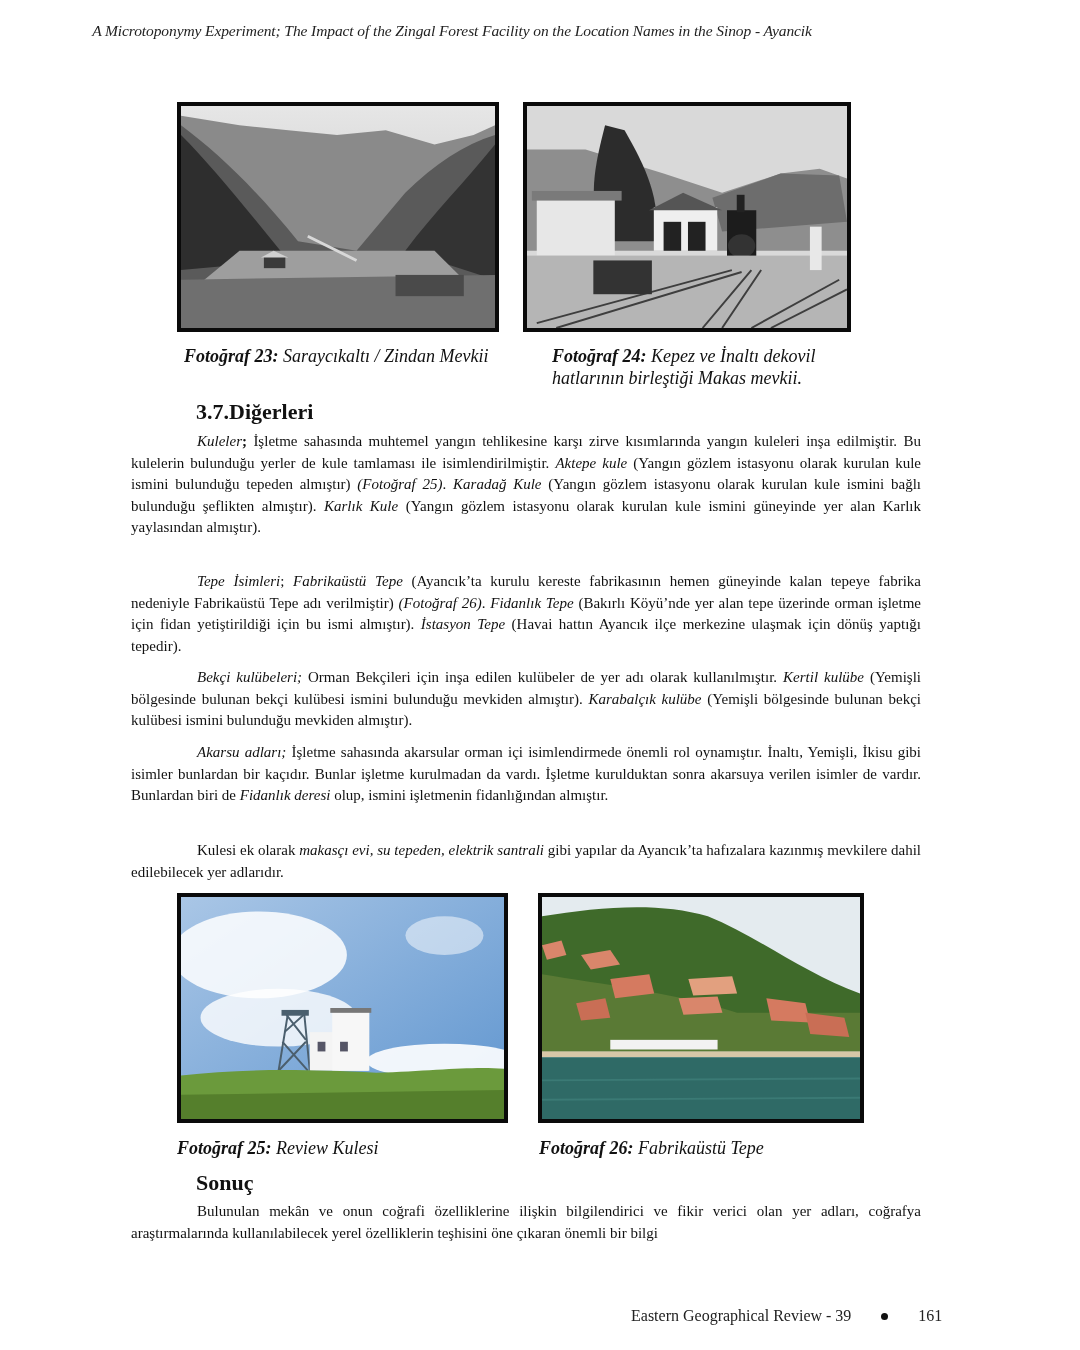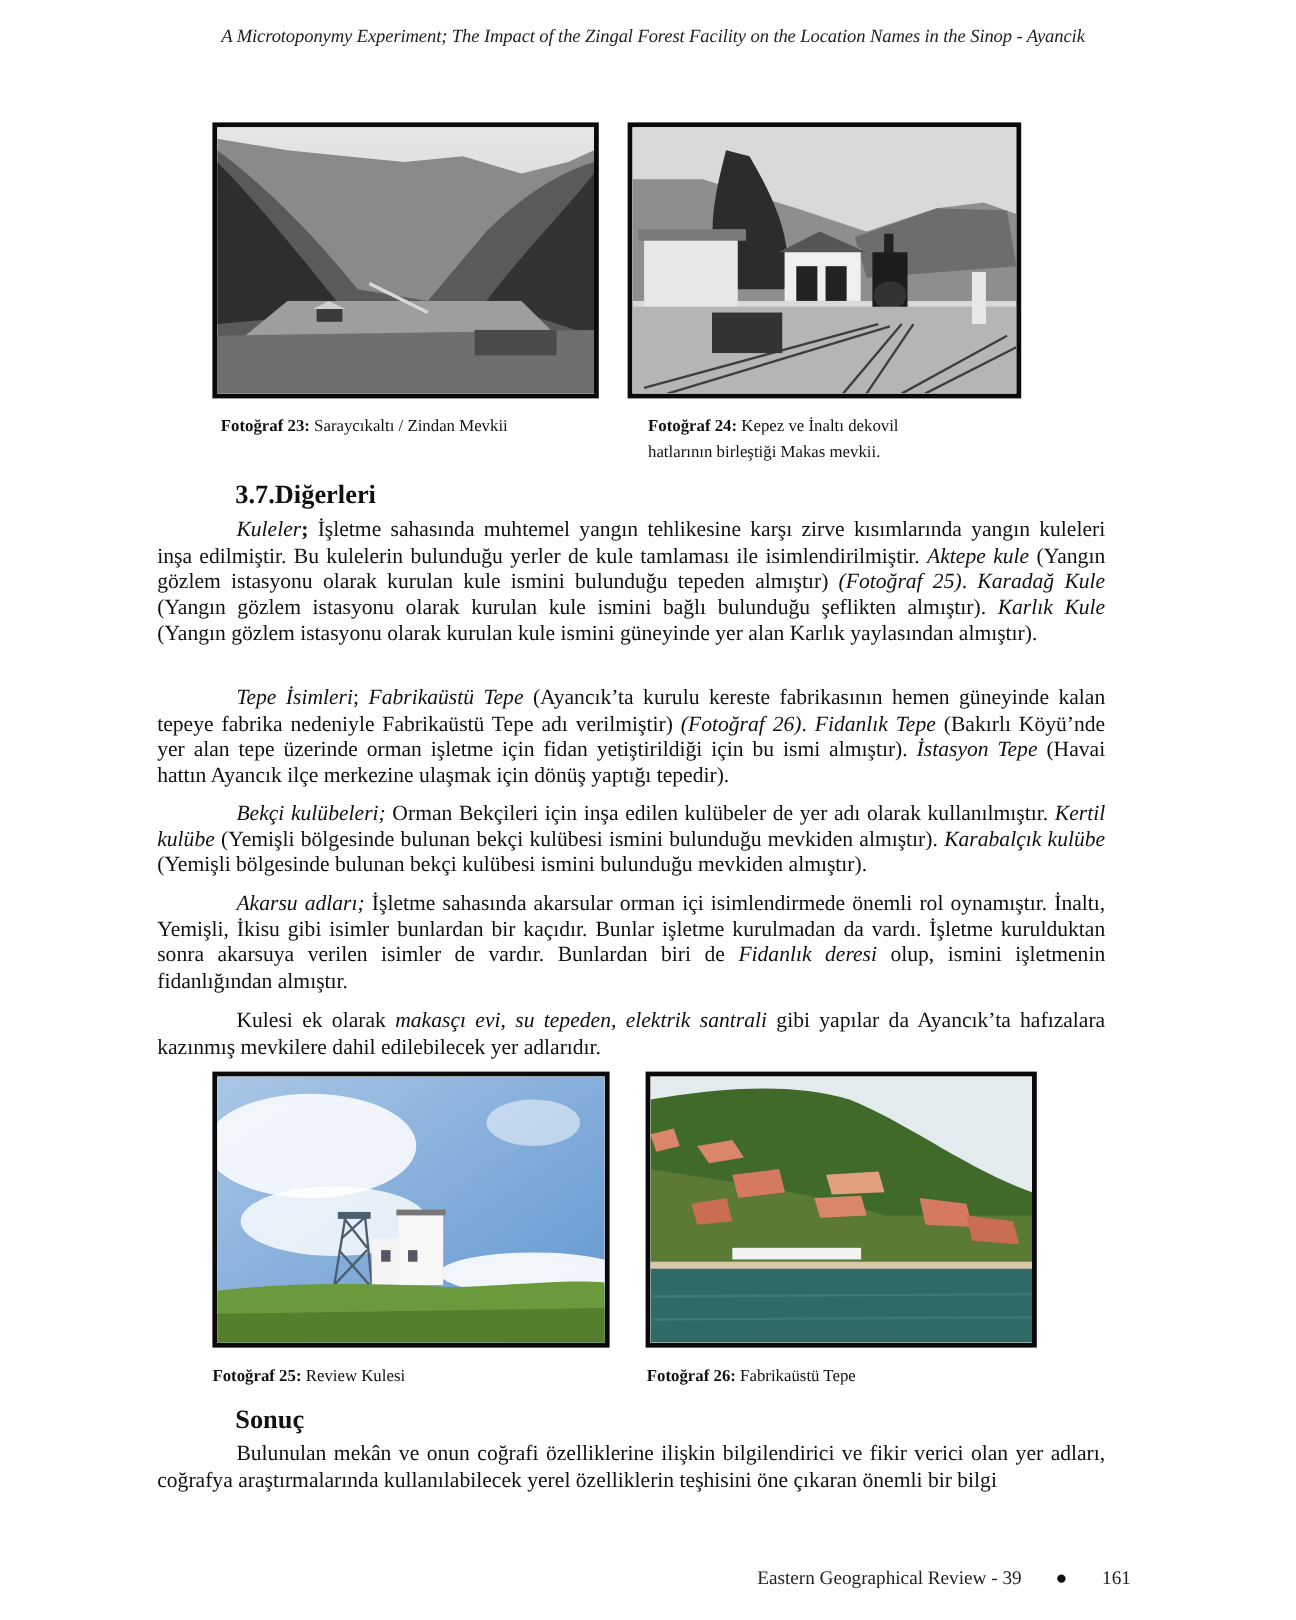--- a/index.html
+++ b/index.html
@@ -1,25 +1,25 @@
 <!DOCTYPE html>
 <html><head>
 <meta charset="utf-8">
 <style>
   html, body { margin: 0; padding: 0; background: #ffffff; }
   body { width: 1080px; height: 1350px; position: relative; overflow: hidden;
          font-family: "Liberation Serif", "DejaVu Serif", serif; color: #111; }
-  .running-header { position: absolute; top: 22px; left: 0; width: 904px; text-align: right;
+  .running-header { position: absolute; top: 22px; left: 0; width: 904px; text-align: center;
          font-style: italic; font-size: 15.5px; color: #222; letter-spacing: -0.1px; }
   .photo { position: absolute; border: 4px solid #0a0a0a; box-sizing: border-box; overflow: hidden; }
   .photo svg { display: block; width: 100%; height: 100%; }
-  .caption { position: absolute; font-size: 14px; line-height: 22px; }
+  .caption { position: absolute; font-size: 18px; line-height: 22px; font-style: italic; }
   .caption b { font-weight: bold; }
   .heading { position: absolute; font-weight: bold; font-size: 22px; }
-  .para { position: absolute; left: 131px; width: 790px; font-size: 18px; line-height: 21.6px;
+  .para { position: absolute; left: 131px; width: 790px; font-size: 15px; line-height: 21.6px;
           text-align: justify; text-indent: 66px; }
   .para i { font-style: italic; }
   .footer { position: absolute; top: 1307px; left: 631px; font-size: 16px; color: #222; white-space: nowrap; }
   .footer .dot { display: inline-block; width: 7px; height: 7px; border-radius: 50%; background: #111;
                  margin: 0 22px 2px 26px; vertical-align: middle; }
   .footer .pg { margin-left: 4px; text-align: center; }
 </style>
 </head>
 <body>
 
@@ -66,21 +66,21 @@
     <path d="M10,225 L210,170 M30,230 L220,172 M180,230 L230,170 M200,230 L240,170 M230,230 L320,180 M250,230 L328,190" stroke="#3e3e3e" stroke-width="2"></path>
     <rect x="68" y="160" width="60" height="35" fill="#333"></rect>
     <rect x="290" y="125" width="12" height="45" fill="#e8e8e8"></rect>
   </svg>
 </div>
 
 <div class="caption" style="left:184px;top:345px;">
   <b>Fotoğraf 23:</b>
   <span>Saraycıkaltı / Zindan Mevkii</span>
 </div>
-<div class="caption" style="left:540px;top:345px;">
+<div class="caption" style="left:552px;top:345px;">
   <div><b>Fotoğraf 24:</b>
   <span>Kepez ve İnaltı dekovil</span></div>
   <div>hatlarının birleştiği Makas mevkii.</div>
 </div>
 
 <div class="heading" style="left:196px;top:399px;">3.7.Diğerleri</div>
 
 <div class="para" style="top:431px;">
   <i>Kuleler</i><b>; </b><span>İşletme sahasında muhtemel yangın tehlikesine karşı zirve kısımlarında yangın kuleleri inşa edilmiştir. Bu kulelerin bulunduğu yerler de kule tamlaması ile isimlendirilmiştir. </span><i>Aktepe kule</i><span> (Yangın gözlem istasyonu olarak kurulan kule ismini bulunduğu tepeden almıştır) </span><i>(Fotoğraf 25)</i><span>. </span><i>Karadağ Kule</i><span> (Yangın gözlem istasyonu olarak kurulan kule ismini bağlı bulunduğu şeflikten almıştır). </span><i>Karlık Kule</i><span> (Yangın gözlem istasyonu olarak kurulan kule ismini güneyinde yer alan Karlık yaylasından almıştır).</span>
 </div>

